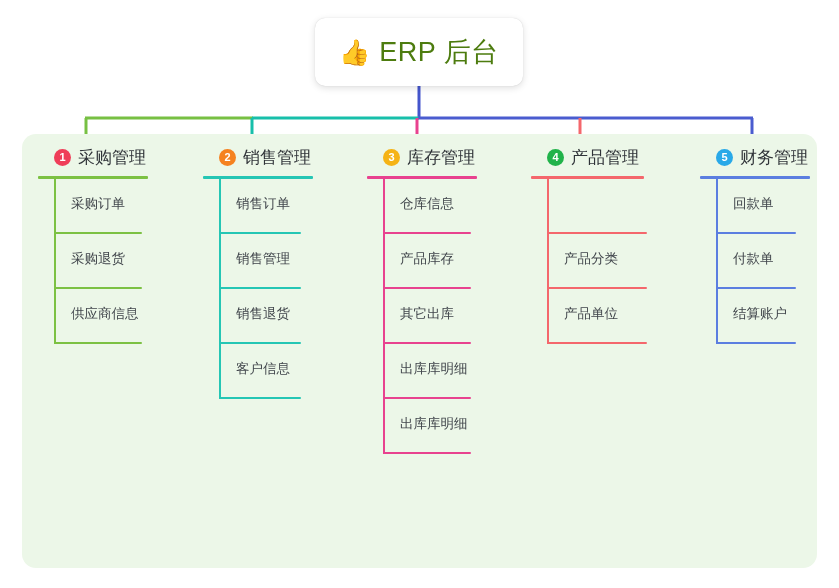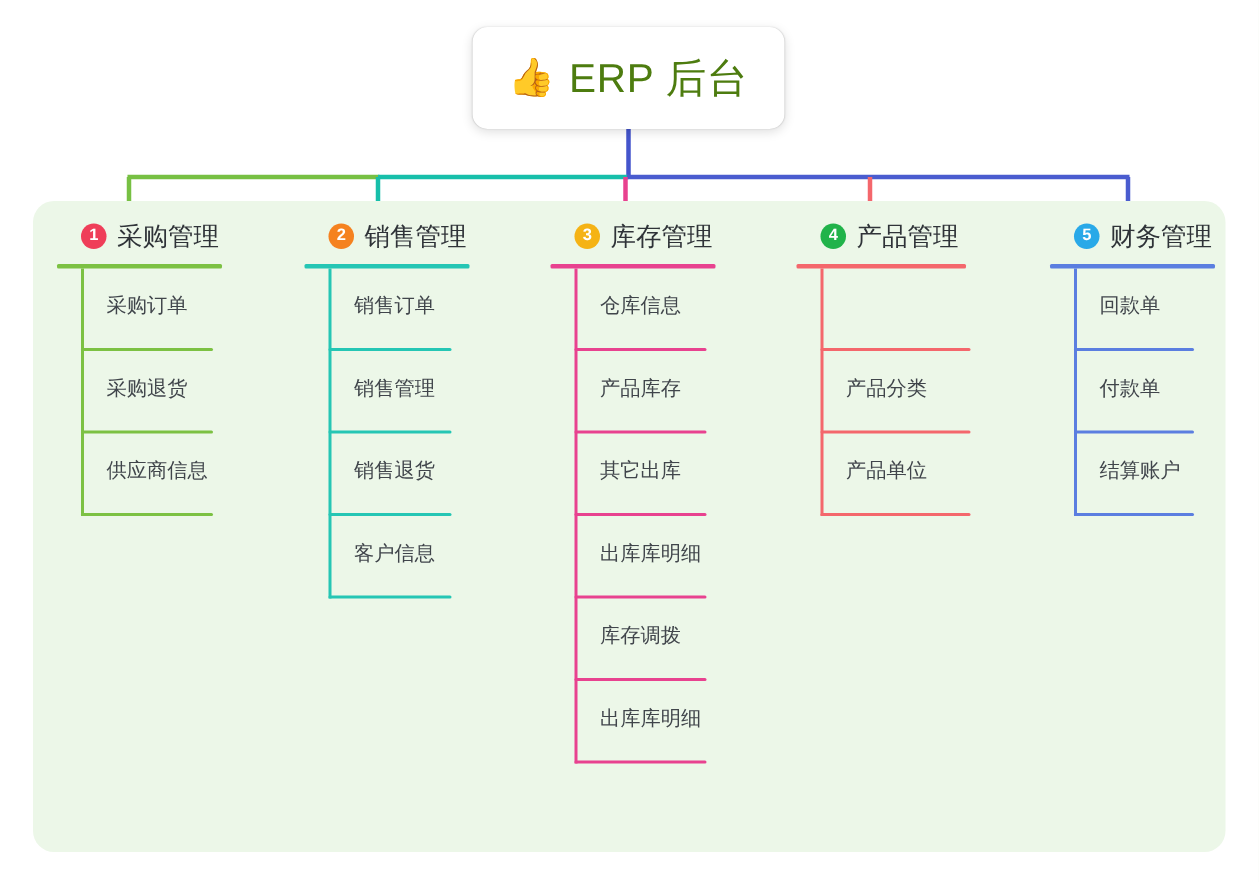--- a/index.html
+++ b/index.html
@@ -239,24 +239,20 @@
         </div>
         <div class="child">
           <span class="child-label">其它出库</span>
           <div class="child-rule" style="background: rgb(232, 66, 143); width: 88px;"></div>
         </div>
         <div class="child">
           <span class="child-label">出库库明细</span>
           <div class="child-rule" style="background: rgb(232, 66, 143); width: 88px;"></div>
         </div>
         <div class="child">
-          <span class="child-label">库存调拨</span>
-          <div class="child-rule" style="background: rgb(232, 66, 143); width: 88px;"></div>
-        </div>
-        <div class="child">
           <span class="child-label">出库库明细</span>
           <div class="child-rule" style="background: rgb(232, 66, 143); width: 88px;"></div>
         </div>
       </div>
     </div>
     <div class="branch" style="left: 531px; width: 135px;">
       <div class="branch-head">
         <span class="badge" style="background: rgb(33, 179, 74);">4</span>
         <span class="branch-title">产品管理</span>
       </div>

